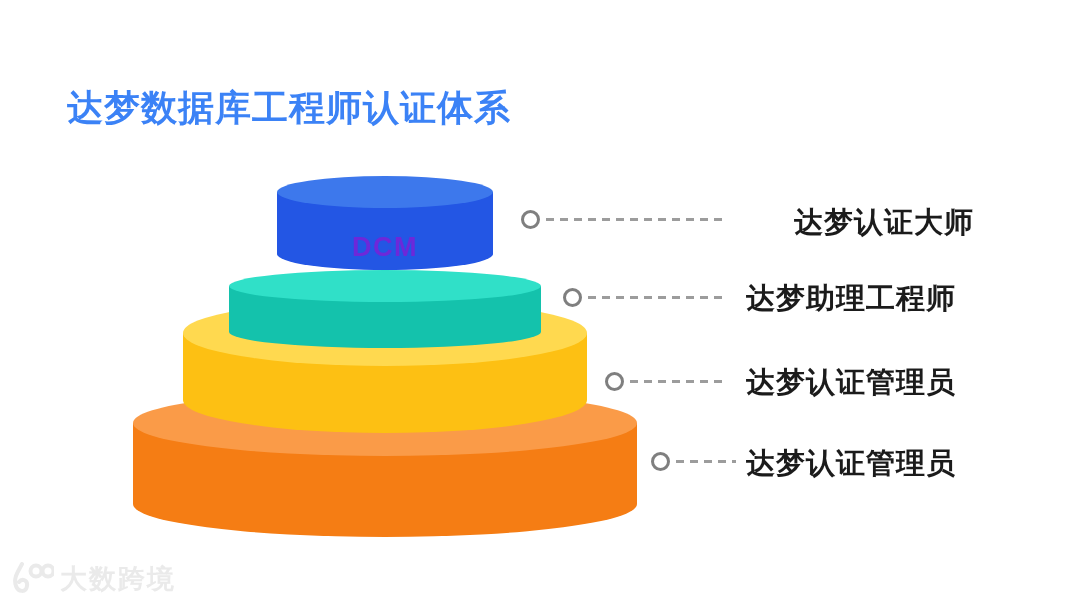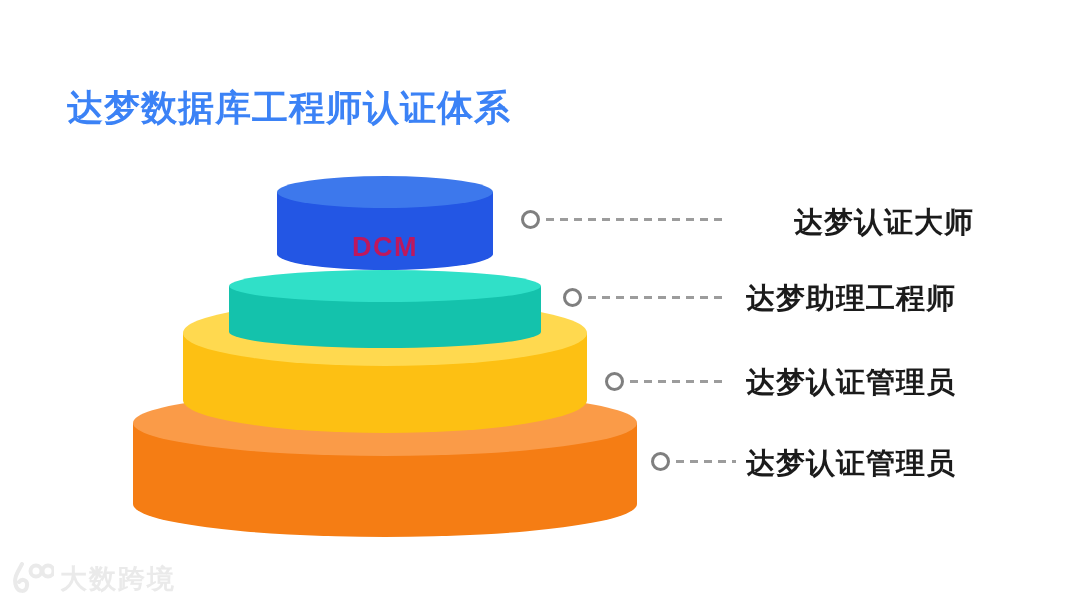--- a/index.html
+++ b/index.html
@@ -11,21 +11,21 @@
   
   .page-title{
     position:absolute;left:67px;top:60px;
     font-size:36px;font-weight:800;color:#3b82f6;letter-spacing:1px;
   }
   
   .tier{position:absolute;left:0;top:0;width:100%;height:100%;}
   .cyl-top,.cyl-body,.cyl-label{position:absolute;}
   .cyl-top{border-radius:50%;}
   .cyl-label{
-    text-align:center;color:#be185d;font-weight:bold;
+    text-align:center;color:#6d28d9;font-weight:bold;
     font-size:27px;letter-spacing:1.5px;line-height:28px;
   }
   
   .dcm{z-index:4;}
   .dcm .cyl-top {left:277px;top:176px;width:216px;height:32px;}
   .dcm .cyl-body{left:277px;top:192px;width:216px;height:78px;border-radius:0 0 50% 50% / 0 0 16px 16px;}
   .dcm .cyl-label{left:277px;top:233px;width:216px;}
   
   .dcp{z-index:3;}
   .dcp .cyl-top {left:229px;top:270px;width:312px;height:32px;}

